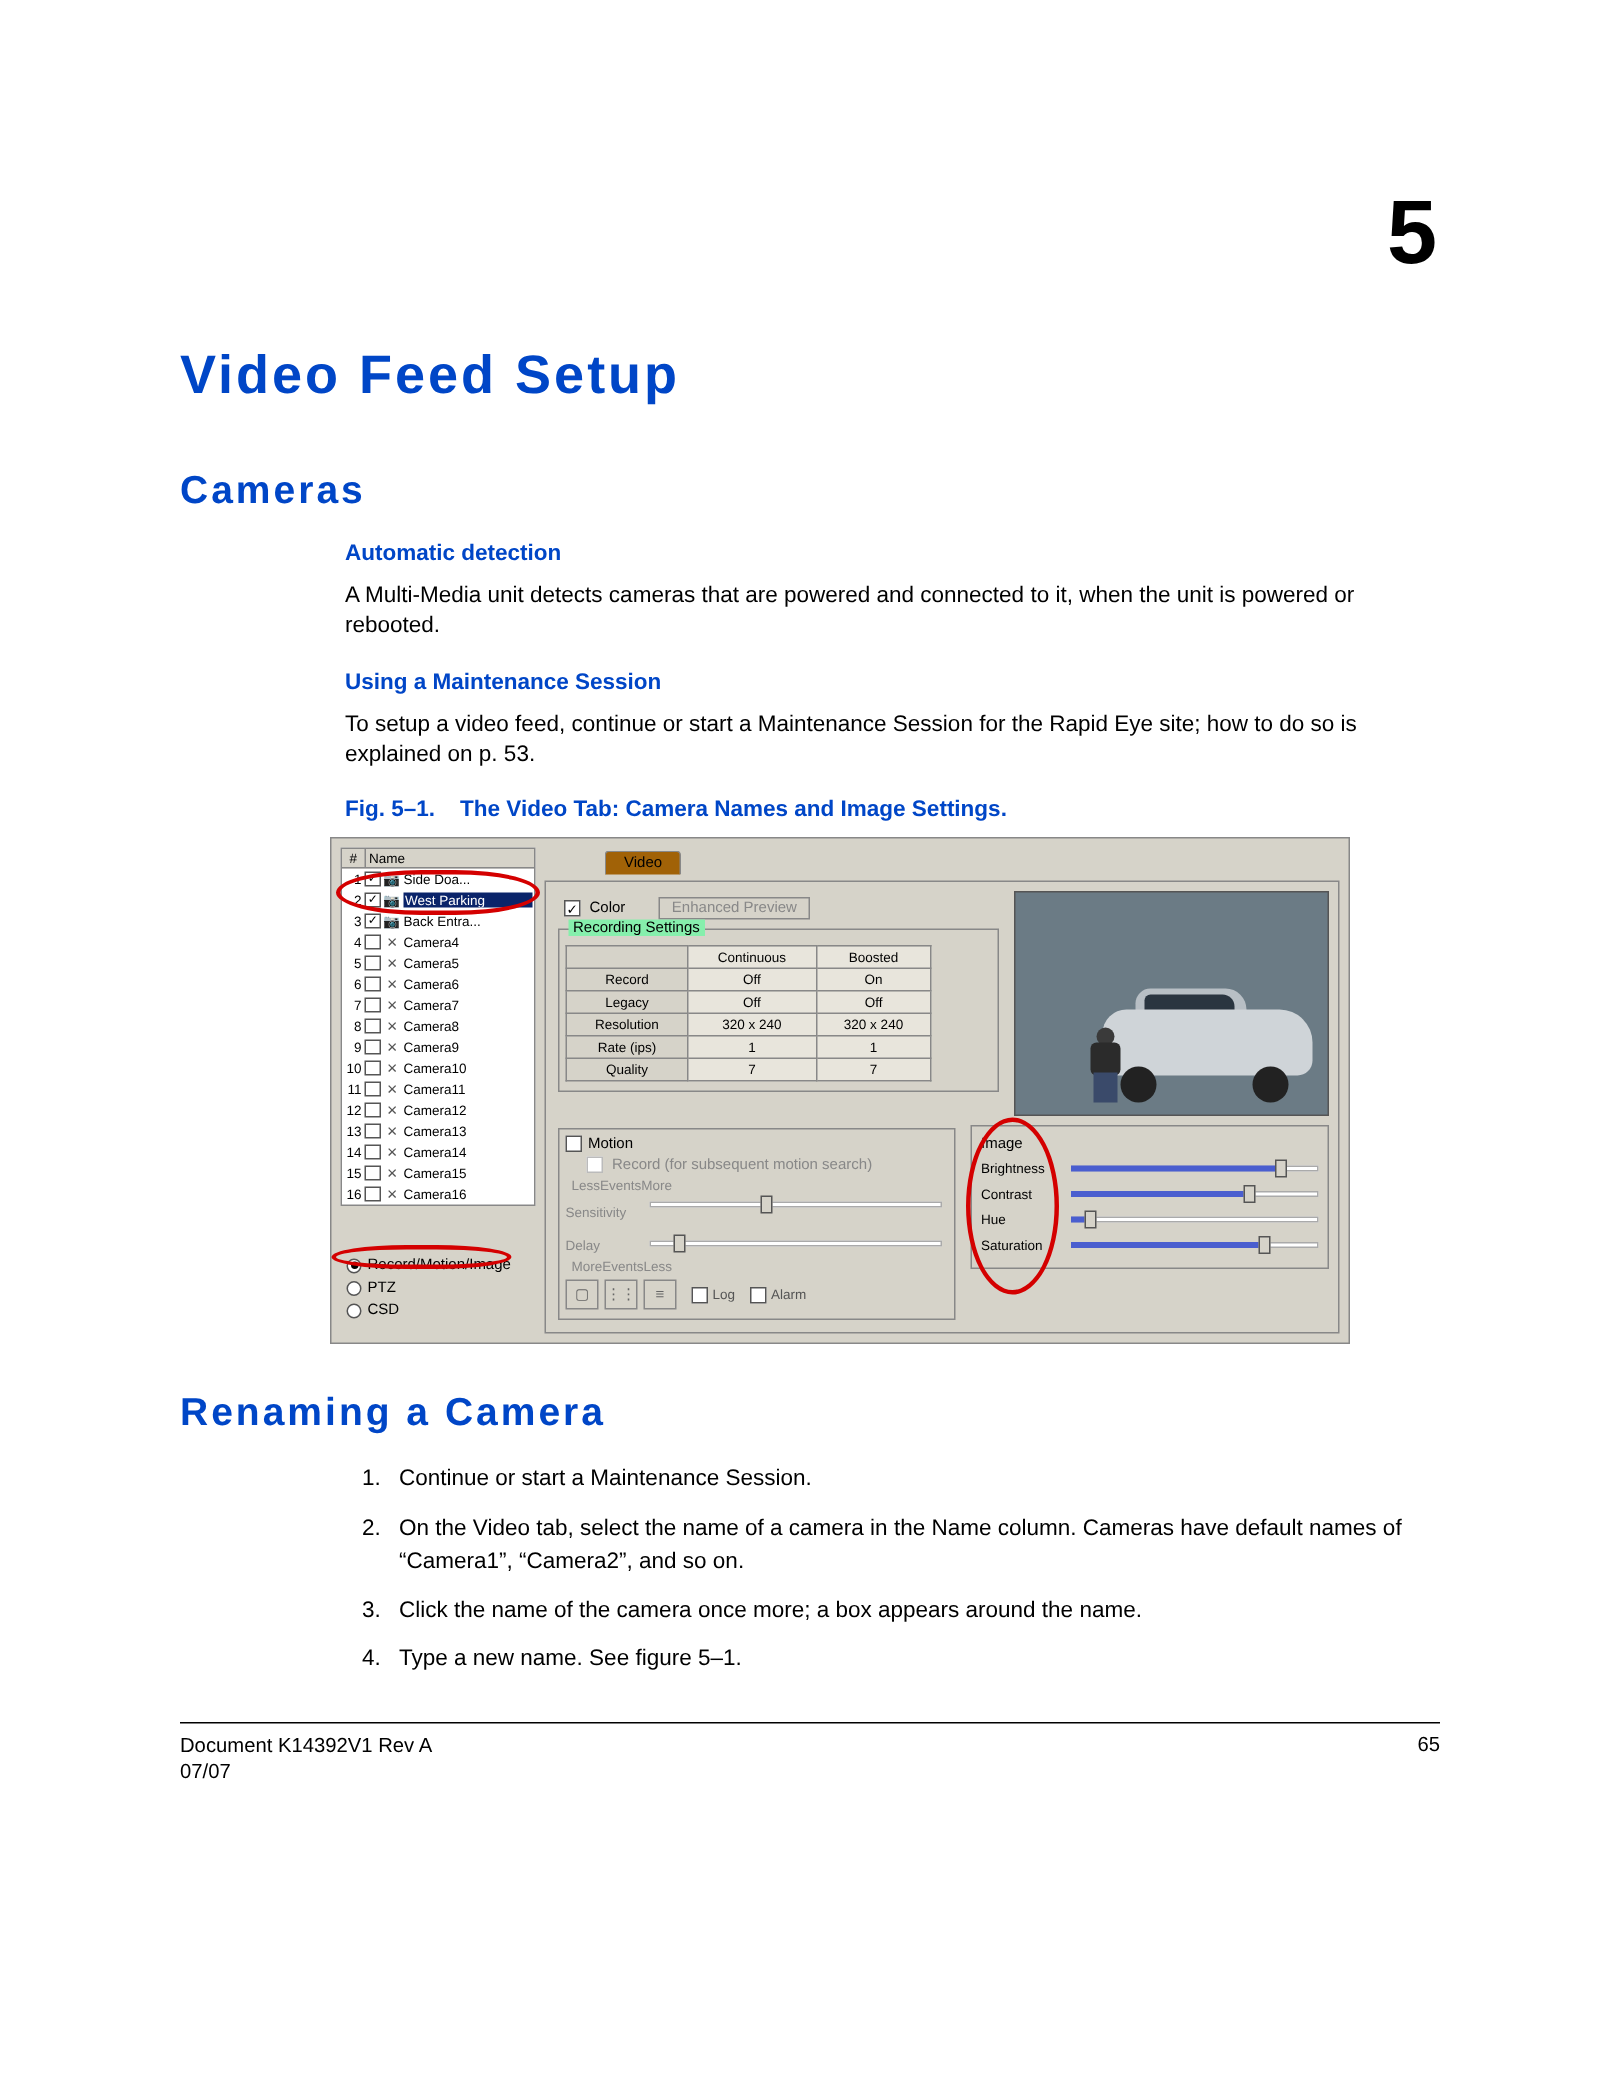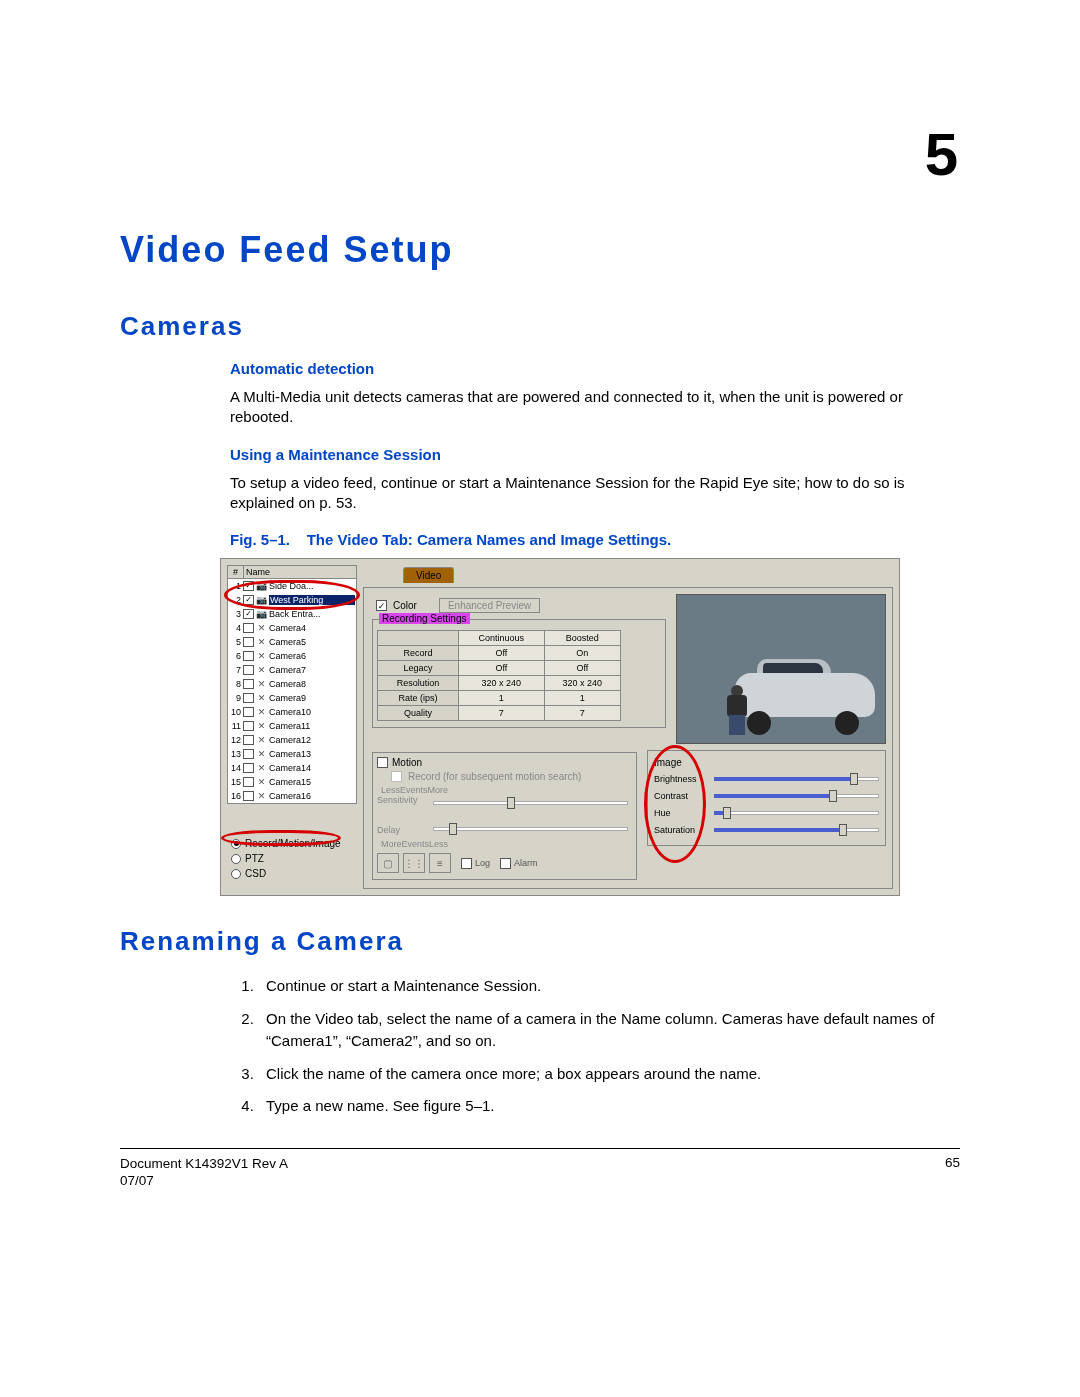--- a/index.html
+++ b/index.html
@@ -125,21 +125,21 @@
   .top-zone { display:flex; gap:8px; align-items:flex-start;}
   .top-left { flex:1; }
   .color-row { display:flex; align-items:center; gap:6px; margin:4px 0 6px 6px;}
   .chk { width:11px; height:11px; border:1px solid #555; background:#fff; display:inline-flex; align-items:center; justify-content:center; font-size:9px;}
   .btn {
     background:#d6d3c9; border:1px solid #888; padding:1px 8px; font-size:10px; color:#888;
   }
   .fieldset {
     border:1px solid #888; padding:4px 4px 6px 4px; margin:2px; position:relative;
   }
-  .fieldset > .legend { position:absolute; top:-7px; left:6px; background:#d946ef; padding:0 3px; font-size:10px;}
+  .fieldset > .legend { position:absolute; top:-7px; left:6px; background:#86efac; padding:0 3px; font-size:10px;}
   .rec-table { width: 244px; border-collapse:collapse; font-size:9px; margin-top:6px;}
   .rec-table td, .rec-table th { border:1px solid #888; background:#e8e5dc; padding:2px 4px; text-align:center;}
   .rec-table th { font-weight:normal; }
   .rec-table th:first-child, .rec-table td:first-child { background:#d6d3c9;}
   .preview {
     width: 210px; height: 150px; background:#6b7b85; border:1px solid #555; position:relative; overflow:hidden;
   }
   .car {
     position:absolute; right:10px; bottom:8px; width:140px; height:80px;
   }
@@ -407,21 +407,21 @@
               </div>
               <div class="row2">
                 <span class="chk" style="border-color:#bbb;"></span>
                 <span>Record (for subsequent motion search)</span>
               </div>
               <div class="arrow-lbls" style="margin-top:2px;">
                 <span>Less</span>
                 <span>Events</span>
                 <span>More</span>
               </div>
-              <div style="display:flex; align-items:flex-start; gap:4px;">
+              <div style="display:flex; align-items:flex-end; gap:4px;">
                 <span style="width:48px; font-size:9px; color:#888;">Sensitivity</span>
                 <div class="mini-track" style="flex:1;">
                   <div class="rail"></div>
                     <div class="thumb" style="left:38%;"></div>
                 </div>
               </div>
               <div style="display:flex; align-items:center; gap:4px; margin-top:8px;">
                 <span style="width:48px; font-size:9px; color:#888;">Delay</span>
                 <div class="mini-track" style="flex:1;">
                   <div class="rail"></div>

